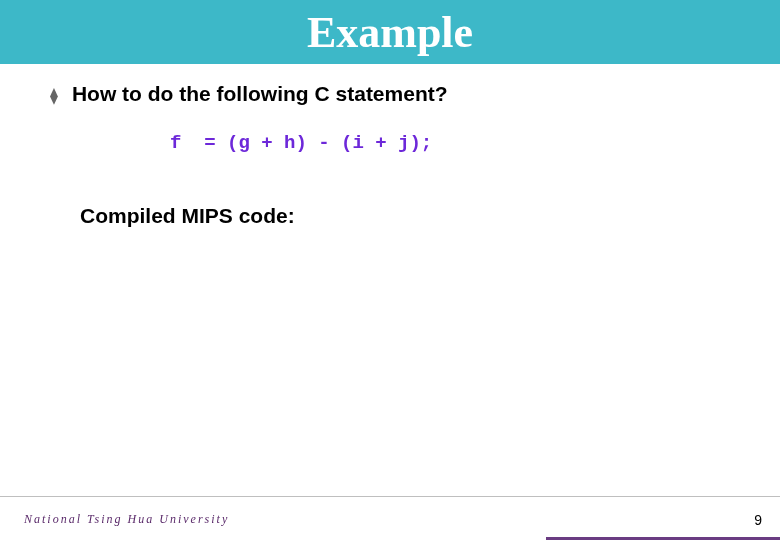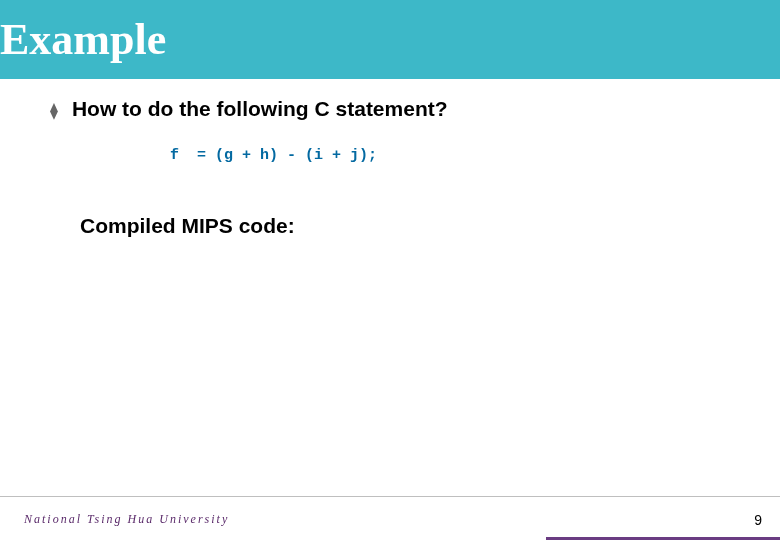--- a/index.html
+++ b/index.html
@@ -6,24 +6,25 @@
   body {
     width: 780px;
     height: 540px;
     background: #ffffff;
     font-family: Arial, Helvetica, sans-serif;
     position: relative;
     overflow: hidden;
   }
   .title-bar {
     width: 100%;
-    height: 79px;
+    height: 64px;
     background: #3db8c8;
     display: flex;
     align-items: center;
+    justify-content: center;
   }
   .title-text {
     font-family: "Comic Sans MS", "Comic Sans", cursive;
     font-size: 44px;
     font-weight: bold;
     color: #ffffff;
   }
   .content {
     padding: 18px 50px 0 50px;
   }
@@ -38,23 +39,23 @@
     font-size: 16px;
     line-height: 28px;
   }
   .question {
     font-size: 21px;
     font-weight: bold;
     color: #000;
   }
   .code-line {
     font-family: "Courier New", Courier, monospace;
-    font-size: 15px;
+    font-size: 19px;
     font-weight: bold;
-    color: #0369a1;
+    color: #6d28d9;
     margin-left: 120px;
     margin-bottom: 50px;
     white-space: pre;
   }
   .subhead {
     font-size: 21px;
     font-weight: bold;
     color: #000;
     margin-left: 30px;
     margin-bottom: 48px;

